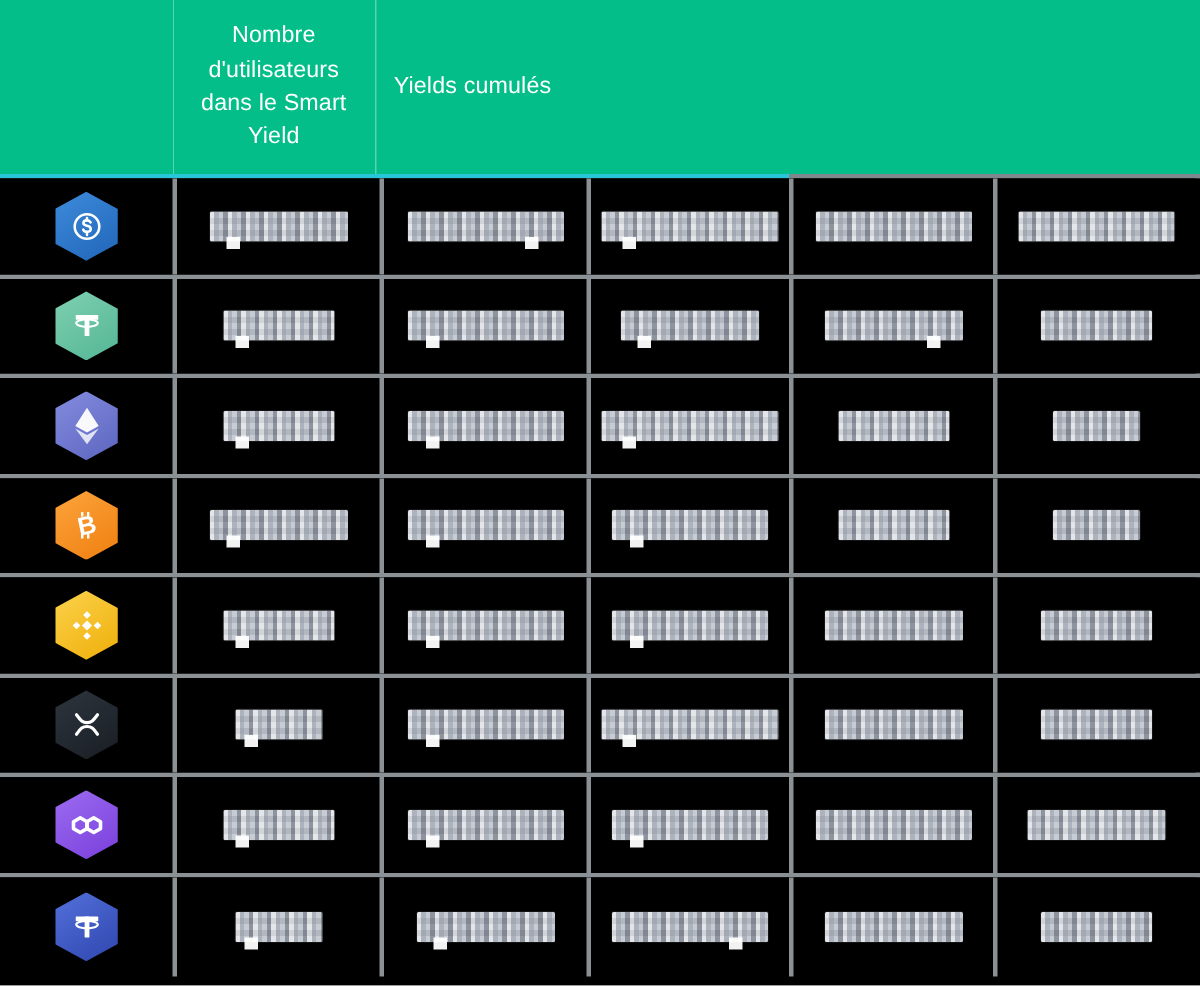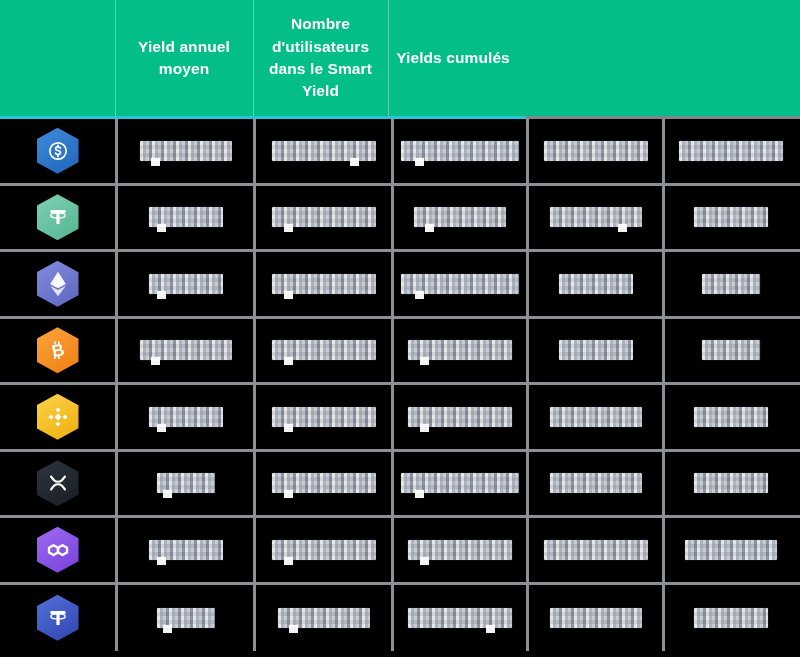--- a/index.html
+++ b/index.html
@@ -6,21 +6,21 @@
   body{width:800px;height:657px;overflow:hidden;
        font-family:"Liberation Sans","DejaVu Sans",sans-serif;}
 
   .table{width:800px;height:657px;position:relative;background:#ffffff;}
 
   
   .thead{display:flex;height:116px;width:800px;background:#03BE88;}
   .th{
     display:flex;align-items:center;justify-content:center;
     text-align:center;color:#ffffff;font-size:15.5px;line-height:1.45;
-    font-weight:700;letter-spacing:.1px;
+    font-weight:400;letter-spacing:.1px;
     box-sizing:border-box;position:relative;
     padding:0 8px;
   }
   .th + .th{box-shadow:inset 1px 0 0 rgba(255,255,255,.33);}
   .th-icon{width:115px;}
   .th-c1{width:138px;}
   .th-c2{width:138px;}
   .th-c3{width:135px;}
   .th-c4{width:136px;}
   .th-c5{width:130px;}
@@ -82,21 +82,20 @@
   }
   .hex svg{display:block;}
 </style>
 </head>
 <body>
 
 <div class="table">
 
   <div class="thead">
     <div class="th th-icon"></div>
-    <div class="th th-c1">Yield annuel moyen</div>
     <div class="th th-c3">Nombre d'utilisateurs dans le Smart Yield</div>
     <div class="th th-c5">Yields cumulés</div>
   </div>
   <div class="head-underline"></div>
 
   <div class="tbody">
 
     <div class="row">
       <div class="cell c-icon">
         <div class="hex" style="background:linear-gradient(145deg,#3E8BDB,#2065B8);">

